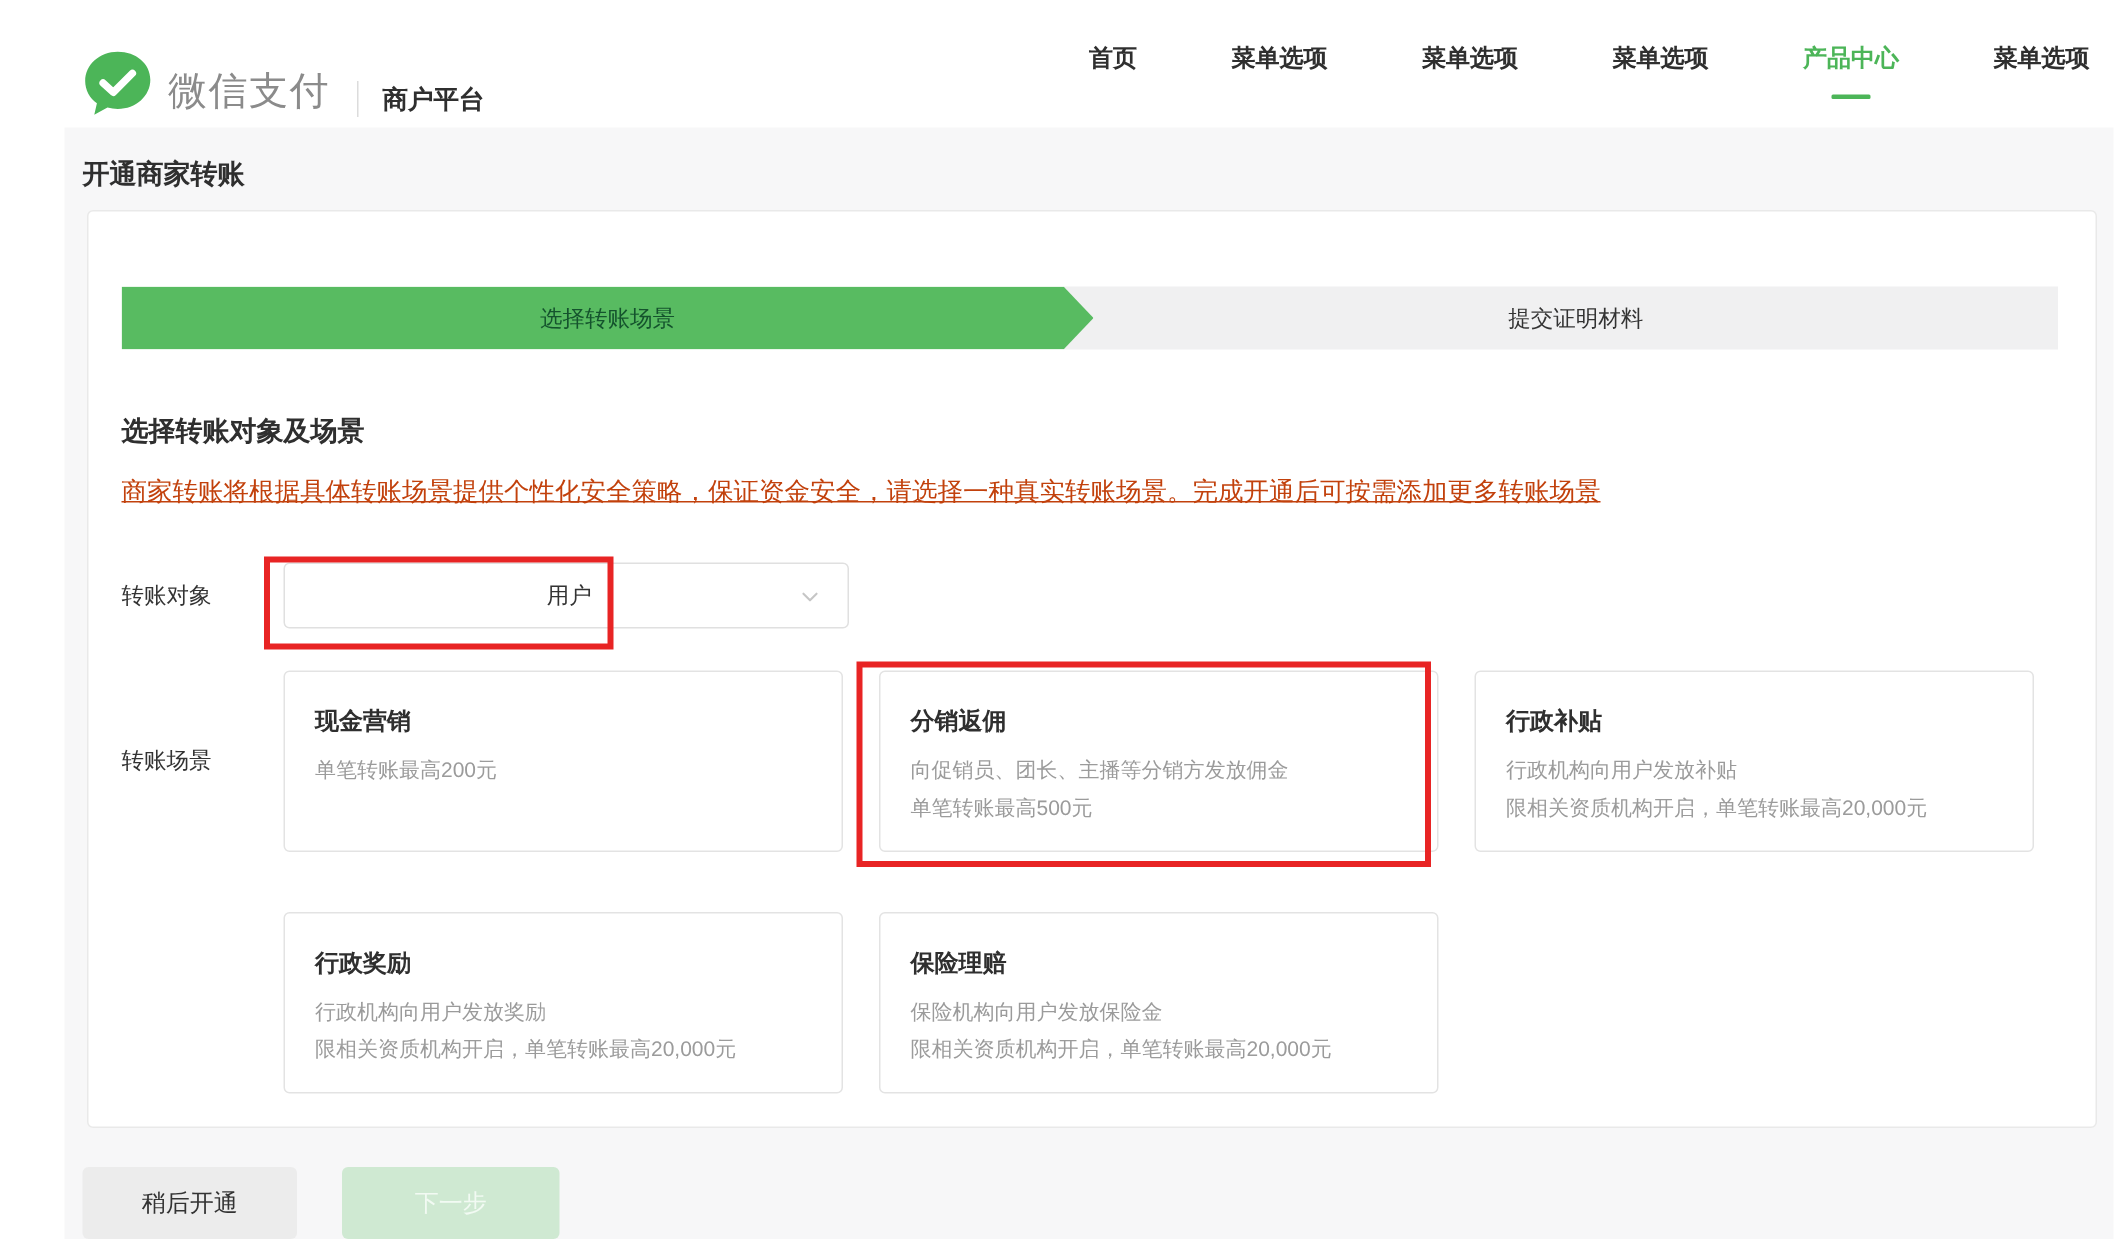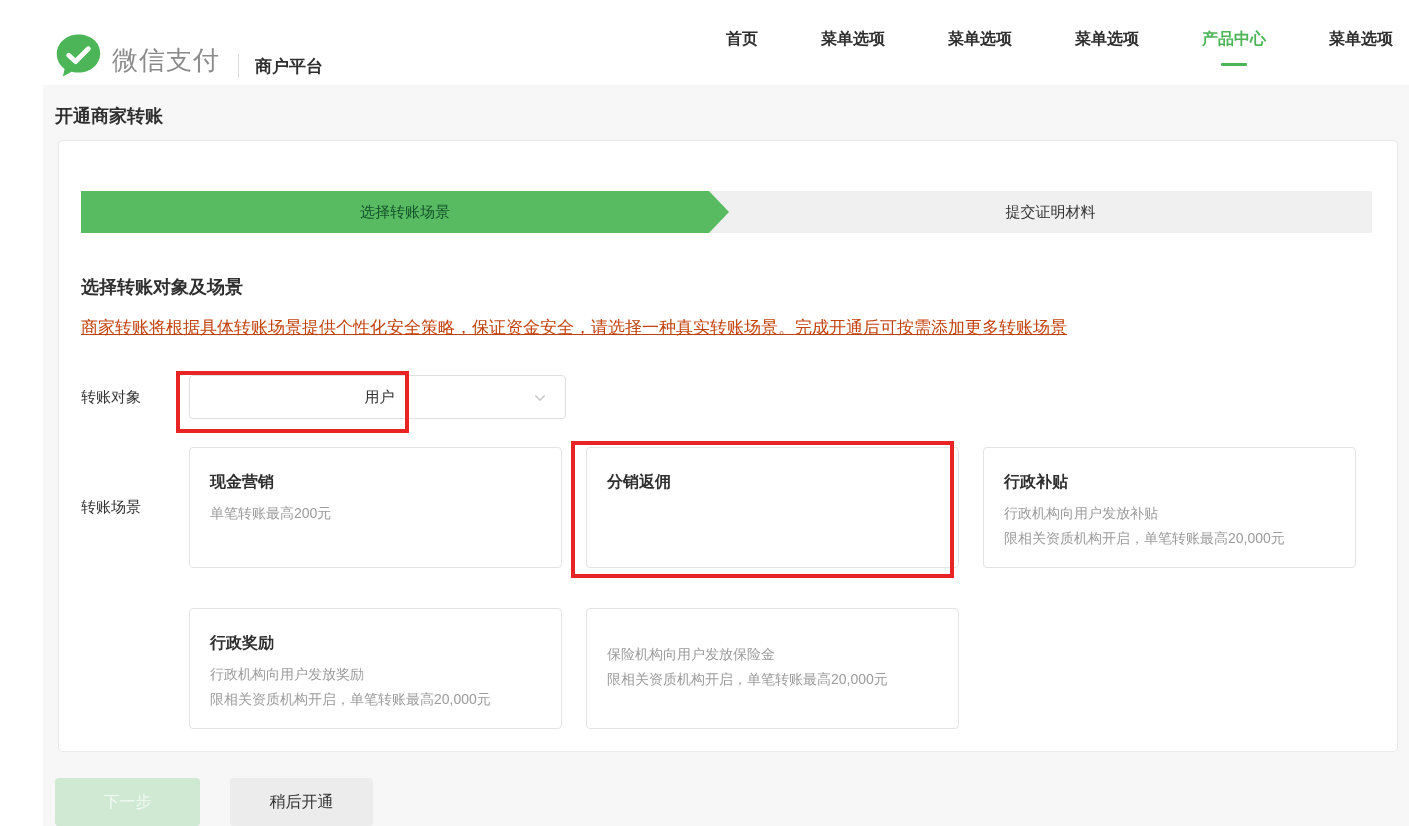--- a/index.html
+++ b/index.html
@@ -131,45 +131,50 @@
       <div class="form-label">转账场景</div>
       <div class="cards-grid">
         <div class="scene-card">
           <div class="scene-title">现金营销</div>
           <div class="scene-desc">
             <div>单笔转账最高200元</div>
           </div>
         </div>
         <div class="scene-card">
           <div class="scene-title">分销返佣</div>
+          <div class="scene-desc">
+            <div>向促销员、团长、主播等分销方发放佣金</div>
+            <div>单笔转账最高500元</div>
+          </div>
         </div>
         <div class="scene-card">
           <div class="scene-title">行政补贴</div>
           <div class="scene-desc">
             <div>行政机构向用户发放补贴</div>
             <div>限相关资质机构开启，单笔转账最高20,000元</div>
           </div>
         </div>
         <div class="scene-card">
           <div class="scene-title">行政奖励</div>
           <div class="scene-desc">
             <div>行政机构向用户发放奖励</div>
             <div>限相关资质机构开启，单笔转账最高20,000元</div>
           </div>
         </div>
         <div class="scene-card">
+          <div class="scene-title">保险理赔</div>
           <div class="scene-desc">
             <div>保险机构向用户发放保险金</div>
             <div>限相关资质机构开启，单笔转账最高20,000元</div>
           </div>
         </div>
       </div>
     </div>
 
     <div class="annotation target"></div>
     <div class="annotation scene"></div>
   </div>
 
   <div class="footer-actions">
+    <button class="btn btn-later">稍后开通</button>
     <button class="btn btn-next">下一步</button>
-    <button class="btn btn-later">稍后开通</button>
   </div>
 </div>
 
 </body></html>

